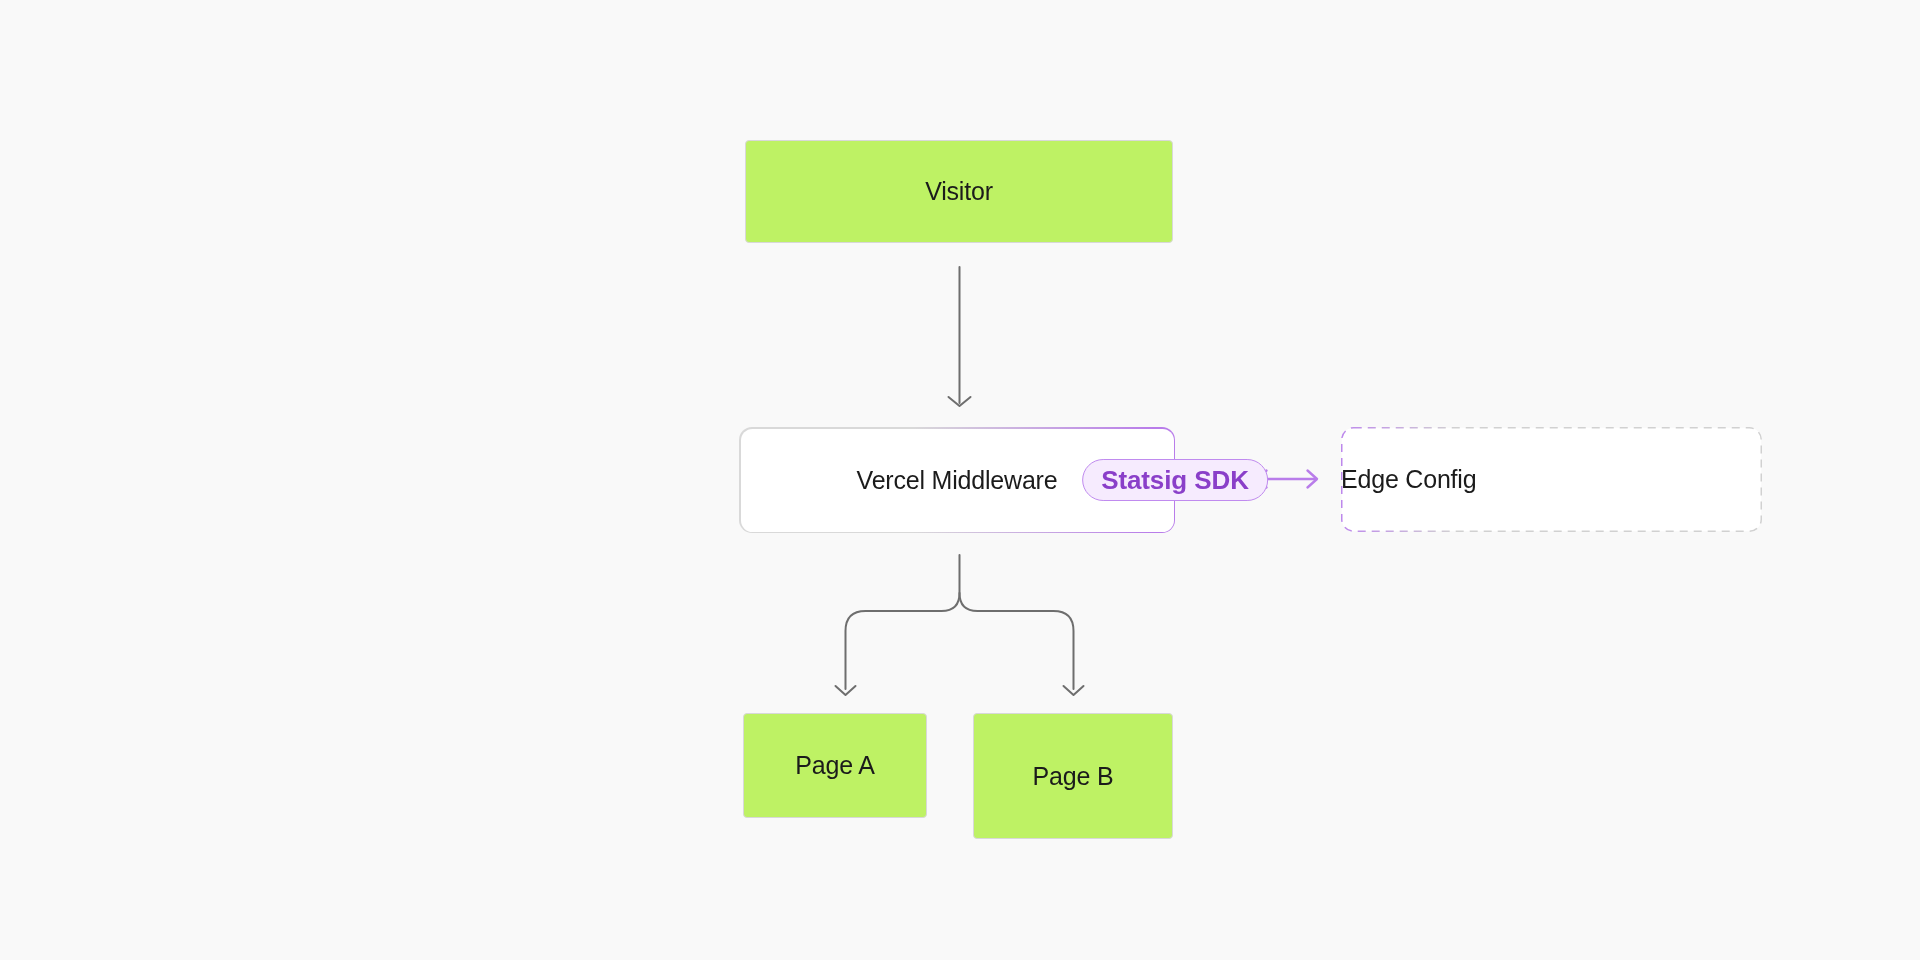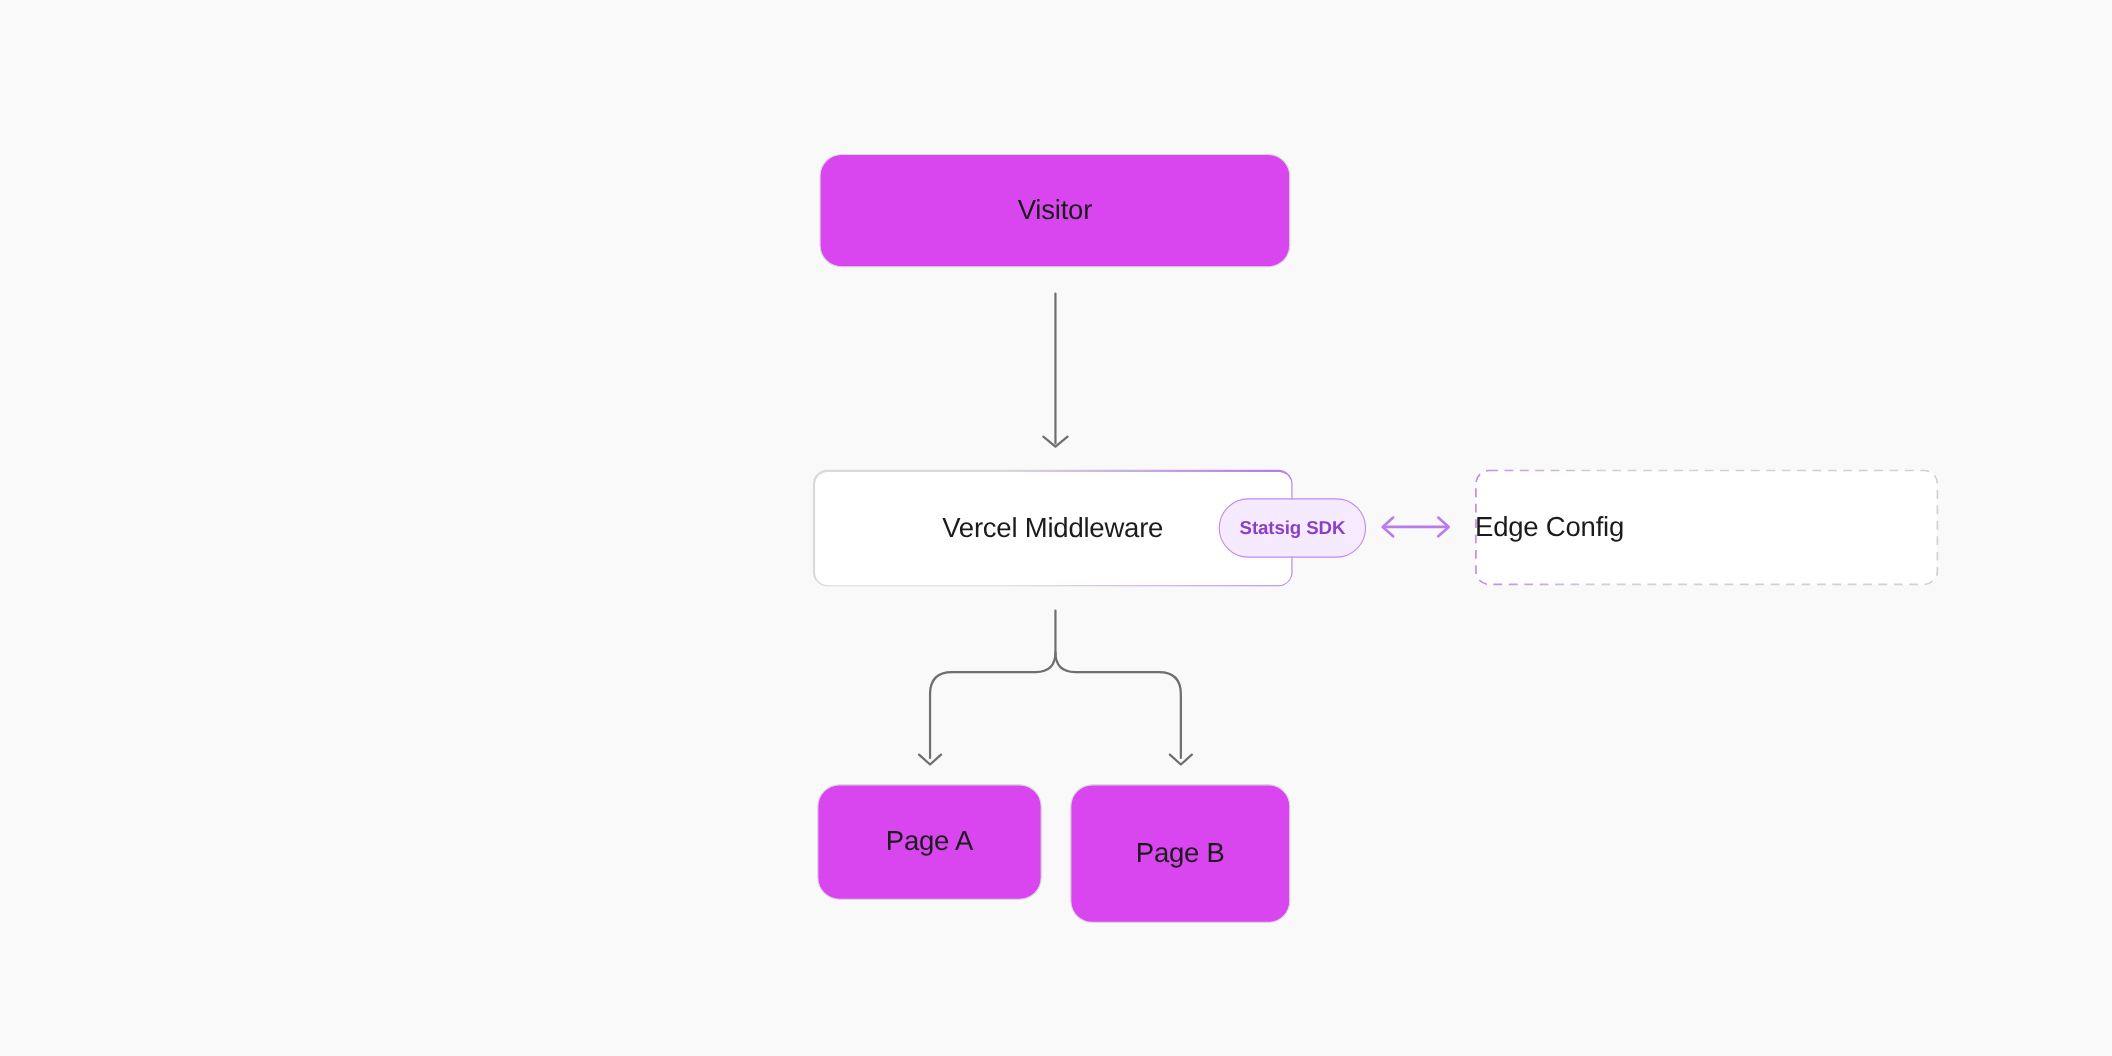--- a/index.html
+++ b/index.html
@@ -41,31 +41,31 @@
     fill: #ffffff;
     stroke: url(#edgeDashGradient);
     stroke-width: 1.5;
     stroke-dasharray: 8 6;
   }
   .node {
     position: absolute;
     display: flex;
     align-items: center;
     justify-content: center;
-    background: #d946ef;
+    background: #bef264;
     border: 1.5px solid #d8d8d8;
-    border-radius: 20px;
+    border-radius: 4px;
     box-sizing: border-box;
     font-size: 25px;
     letter-spacing: -0.2px;
     color: #1b1b1b;
     white-space: nowrap;
   }
   .node-visitor    { left: 745px; top: 140px; width: 428px; height: 103px; }
-  .node-page-a     { left: 743px; top: 713px; width: 204px; height: 105px; }
+  .node-page-a     { left: 743px; top: 713px; width: 184px; height: 105px; }
   .node-page-b     { left: 973px; top: 713px; width: 200px; height: 126px; }
 
   
   .node-middleware-wrap {
     position: absolute;
     left: 739px; top: 427px; width: 436px; height: 106px;
     border-radius: 13px;
     background: linear-gradient(90deg, #d9d9d9 0%, #d9d9d9 40%, #b97dea 95%);
     box-sizing: border-box;
   }
@@ -94,30 +94,30 @@
     letter-spacing: -0.2px;
     color: #1b1b1b;
     white-space: nowrap;
   }
 
   .sdk-pill {
     position: absolute;
     left: 1175px;
     top: 480px;
     transform: translate(-50%, -50%);
-    height: 54px;
+    height: 42px;
     padding: 0 18px;
     display: flex;
     align-items: center;
     justify-content: center;
     background: #f6ebfe;
     border: 1.5px solid #c08bef;
     border-radius: 999px;
     box-sizing: border-box;
-    font-size: 17px;
+    font-size: 26px;
     font-weight: 600;
     letter-spacing: -0.1px;
     color: #8a3fc9;
     white-space: nowrap;
   }
 </style>
 </head>
 <body>
 
 <div class="stage">

